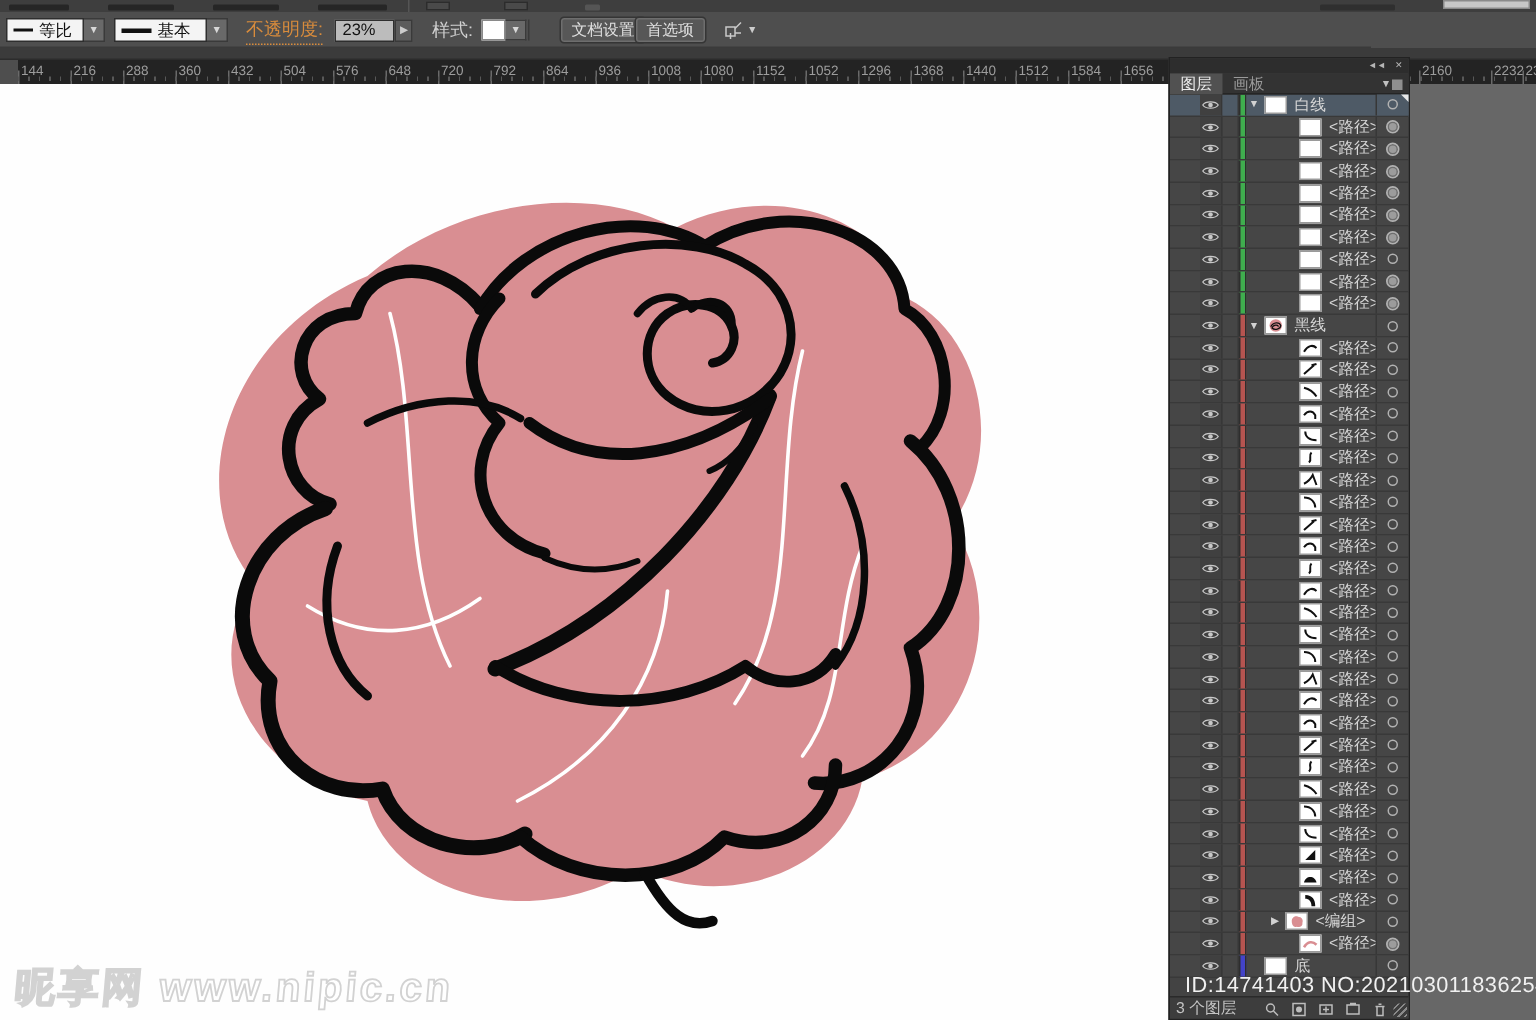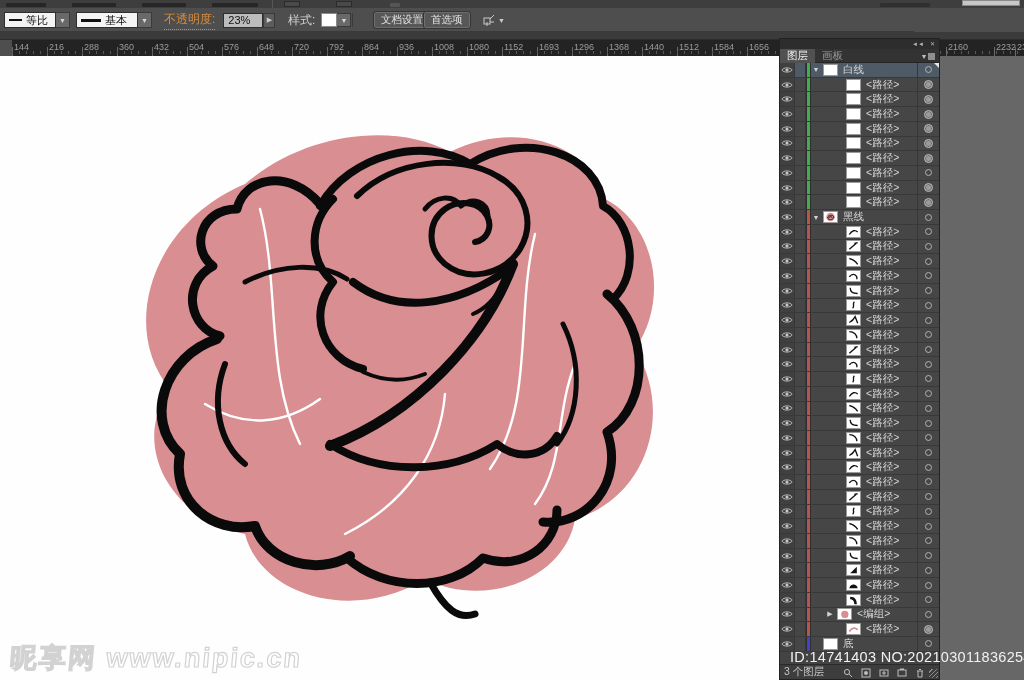--- a/index.html
+++ b/index.html
@@ -56,21 +56,21 @@
                   gap:6px; padding-right:4px; }
   .hdr-glyph { font-size:6px; color:#b5b5b5; line-height:1; }
   #tab-row { height:14px; background:#333333; border-bottom:1px solid #252525; display:flex; align-items:center; position:relative; }
   .tab { font-size:10.5px; display:flex; align-items:center; padding:0 7px; color:#9a9a9a; }
   .tab.active { background:#515151; color:#ececec; }
   #panel-menu { position:absolute; right:3px; top:2px; width:16px; height:10px; color:#c0c0c0; font-size:7px;
                 display:flex; align-items:center; justify-content:center; gap:1px; }
   #panel-menu .sq { width:7px; height:7px; background:#8f8f8f; display:inline-block; }
 
   #rows {}
-  .row { height:14.72px; display:flex; align-items:stretch; border-bottom:1px solid #393939; background:#464646; }
+  .row { height:14.72px; display:flex; align-items:stretch; border-bottom:1px solid #393939; background:#464646;padding-left:20px; }
   .cell-eye { width:15px; border-right:1px solid #373737; background:#404040; display:flex; align-items:center; justify-content:center; flex:none; }
   .cell-lock { width:11px; border-right:1px solid #373737; flex:none; }
   .cell-bar { width:5px; flex:none; }
   .cell-content { flex:1; display:flex; align-items:center; overflow:hidden; border-right:1px solid #373737; }
   .cell-target { width:21px; flex:none; display:flex; align-items:center; justify-content:center; position:relative; }
   .row.selected .cell-lock, .row.selected .cell-content, .row.selected .cell-target, .row.selected .cell-bar2 { background:#4e5a66; }
   .row.selected { background:#4e5a66; }
   .tri { font-size:7px; color:#d2d2d2; width:10px; text-align:center; flex:none; }
   .thumb { width:15px; height:12px; background:#ffffff; border:1px solid #9a9a9a; flex:none; overflow:hidden; }
   .thumb svg { display:block; width:100%; height:100%; }
@@ -176,21 +176,21 @@
       <span class="ruler-label" style="left:352px">864</span>
       <span class="ruler-tick" style="left:385px"></span>
       <span class="ruler-label" style="left:387px">936</span>
       <span class="ruler-tick" style="left:420px"></span>
       <span class="ruler-label" style="left:422px">1008</span>
       <span class="ruler-tick" style="left:455px"></span>
       <span class="ruler-label" style="left:457px">1080</span>
       <span class="ruler-tick" style="left:490px"></span>
       <span class="ruler-label" style="left:492px">1152</span>
       <span class="ruler-tick" style="left:525px"></span>
-      <span class="ruler-label" style="left:527px">1693</span>
+      <span class="ruler-label" style="left:527px">1052</span>
       <span class="ruler-tick" style="left:560px"></span>
       <span class="ruler-label" style="left:562px">1296</span>
       <span class="ruler-tick" style="left:595px"></span>
       <span class="ruler-label" style="left:597px">1368</span>
       <span class="ruler-tick" style="left:630px"></span>
       <span class="ruler-label" style="left:632px">1440</span>
       <span class="ruler-tick" style="left:665px"></span>
       <span class="ruler-label" style="left:667px">1512</span>
       <span class="ruler-tick" style="left:700px"></span>
       <span class="ruler-label" style="left:702px">1584</span>

